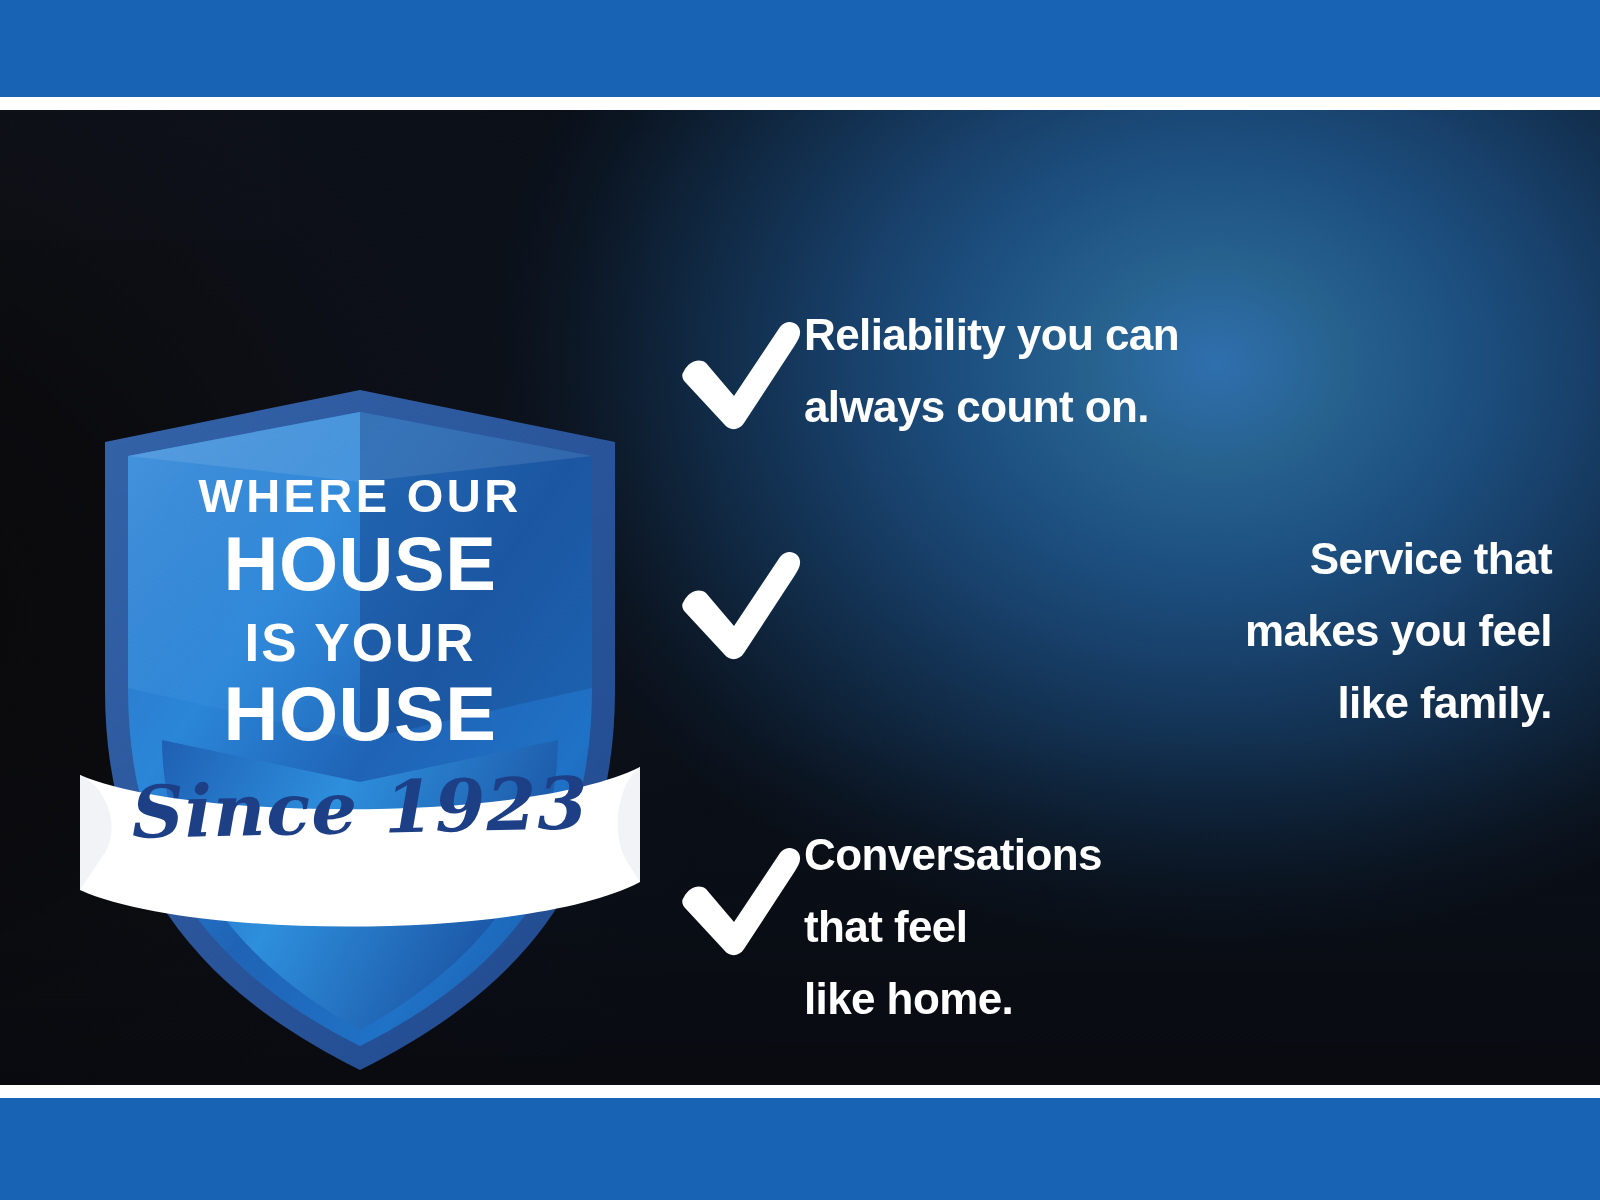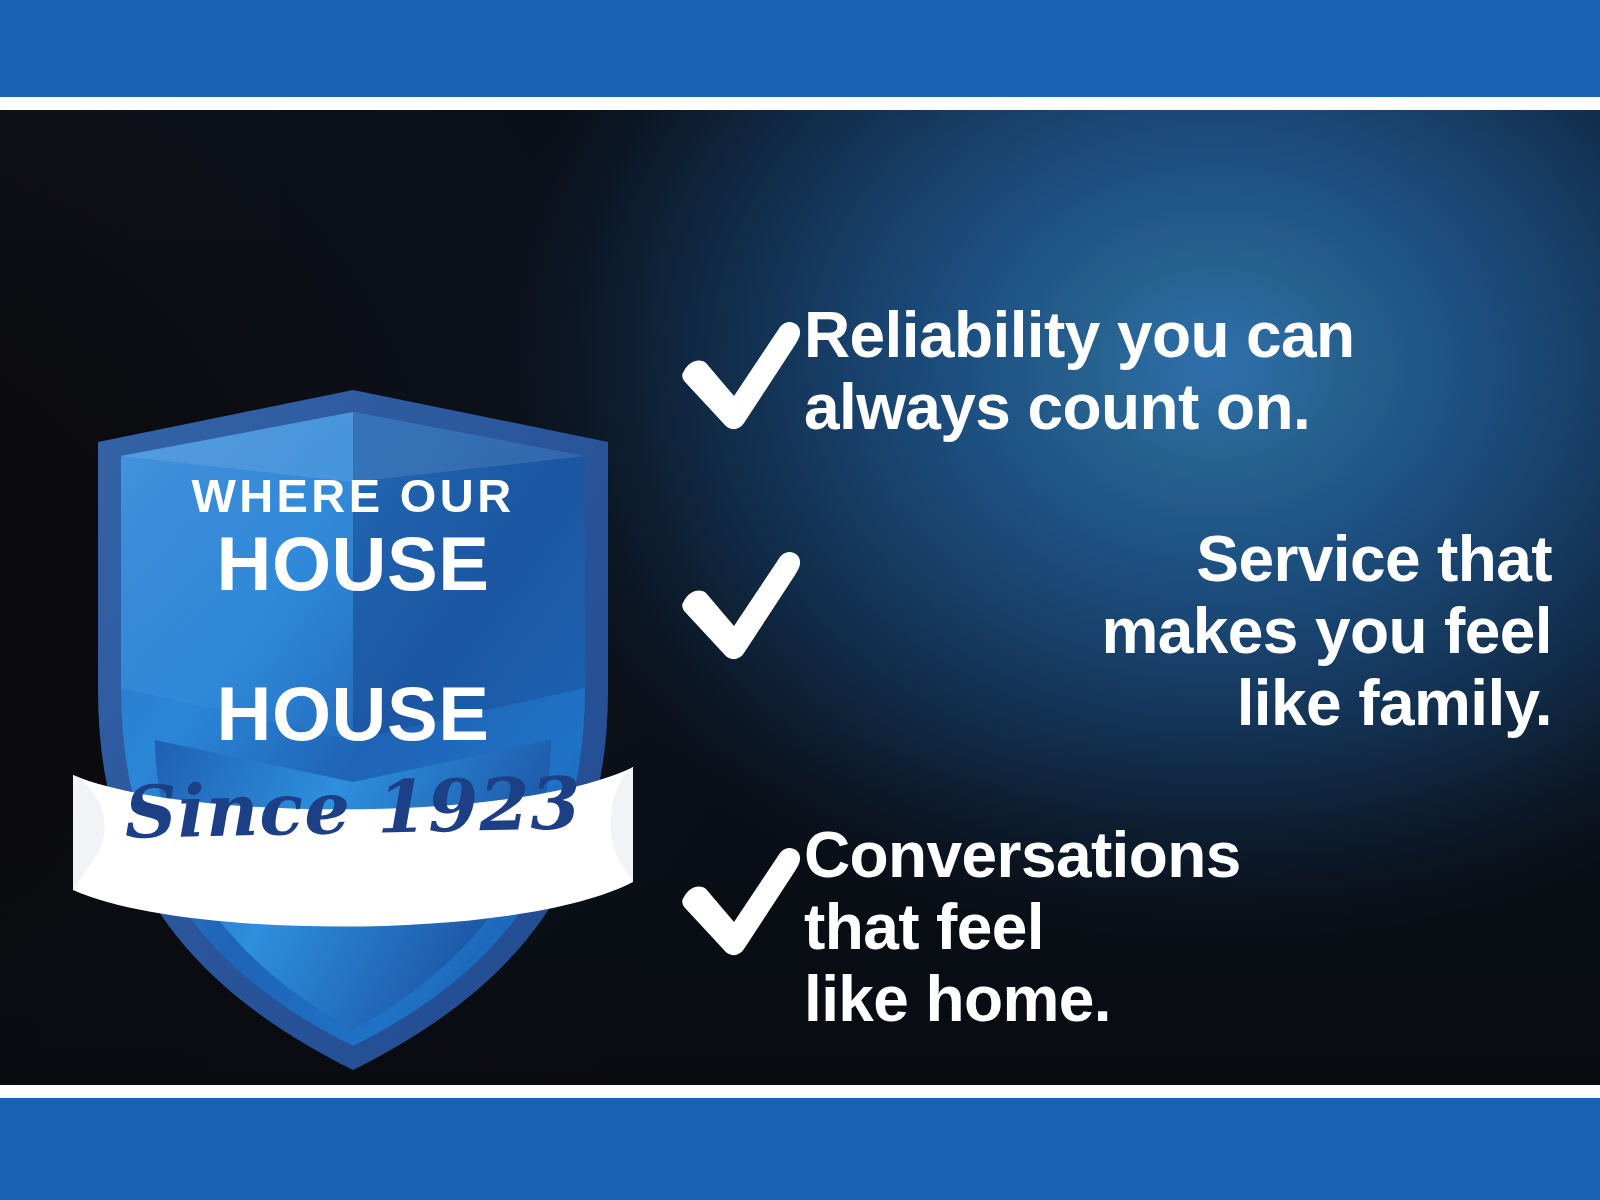--- a/index.html
+++ b/index.html
@@ -77,21 +77,21 @@
   .grain {
     position: absolute;
     left: -20px; top: -20px; right: -20px; bottom: -20px;
     opacity: 0.5;
     mix-blend-mode: overlay;
   }
 
   
   .logo-wrap {
     position: absolute;
-    left: 63px;
+    left: 70px;
     top: 160px;
     width: 580px;
     height: 800px;
   }
   .logo-svg { display: block; width: 580px; height: 800px; }
 
   
   .logo-text {
     position: absolute;
     left: 0;
@@ -154,21 +154,21 @@
     height: 118px;
     margin-top: 28px;
   }
   .check-icon svg { display: block; width: 132px; height: 118px; }
 
   .benefit-text {
     flex: 1 1 auto;
     color: #ffffff;
     font-family: "Liberation Sans", sans-serif;
     font-weight: bold;
-    font-size: 64px;
+    font-size: 44px;
     line-height: 72px;
     letter-spacing: -0.6px;
     white-space: pre-line;
     padding-top: 14px;
   }
 
   
   .benefit.b1 { margin-top: 0px; }
   .benefit.b2 { margin-top: 64px; text-align: right; }
   .benefit.b3 { margin-top: 56px; }
@@ -258,20 +258,21 @@
                  C 120 552, 460 552, 570 497
                  L 570 612
                  C 460 670, 120 670, 10 620 Z" fill="#ffffff"></path>
         <path d="M 10 505 C 40 520, 50 560, 34 584 L 10 620 Z" fill="#f1f3f7"></path>
         <path d="M 570 497 C 548 514, 540 560, 556 590 L 570 612 Z" fill="#f1f3f7"></path>
       </svg>
 
       <div class="logo-text">
         <div class="logo-line ll-where">WHERE OUR</div>
         <div class="logo-line ll-house1">HOUSE</div>
+        <div class="logo-line ll-isyour">IS YOUR</div>
         <div class="logo-line ll-house2">HOUSE</div>
         <div class="logo-since">Since 1923</div>
       </div>
     </div>
 
     <div class="benefits">
 
       <div class="benefit b1">
         <div class="check-icon">
           <svg viewBox="0 0 132 118" xmlns="http://www.w3.org/2000/svg">

